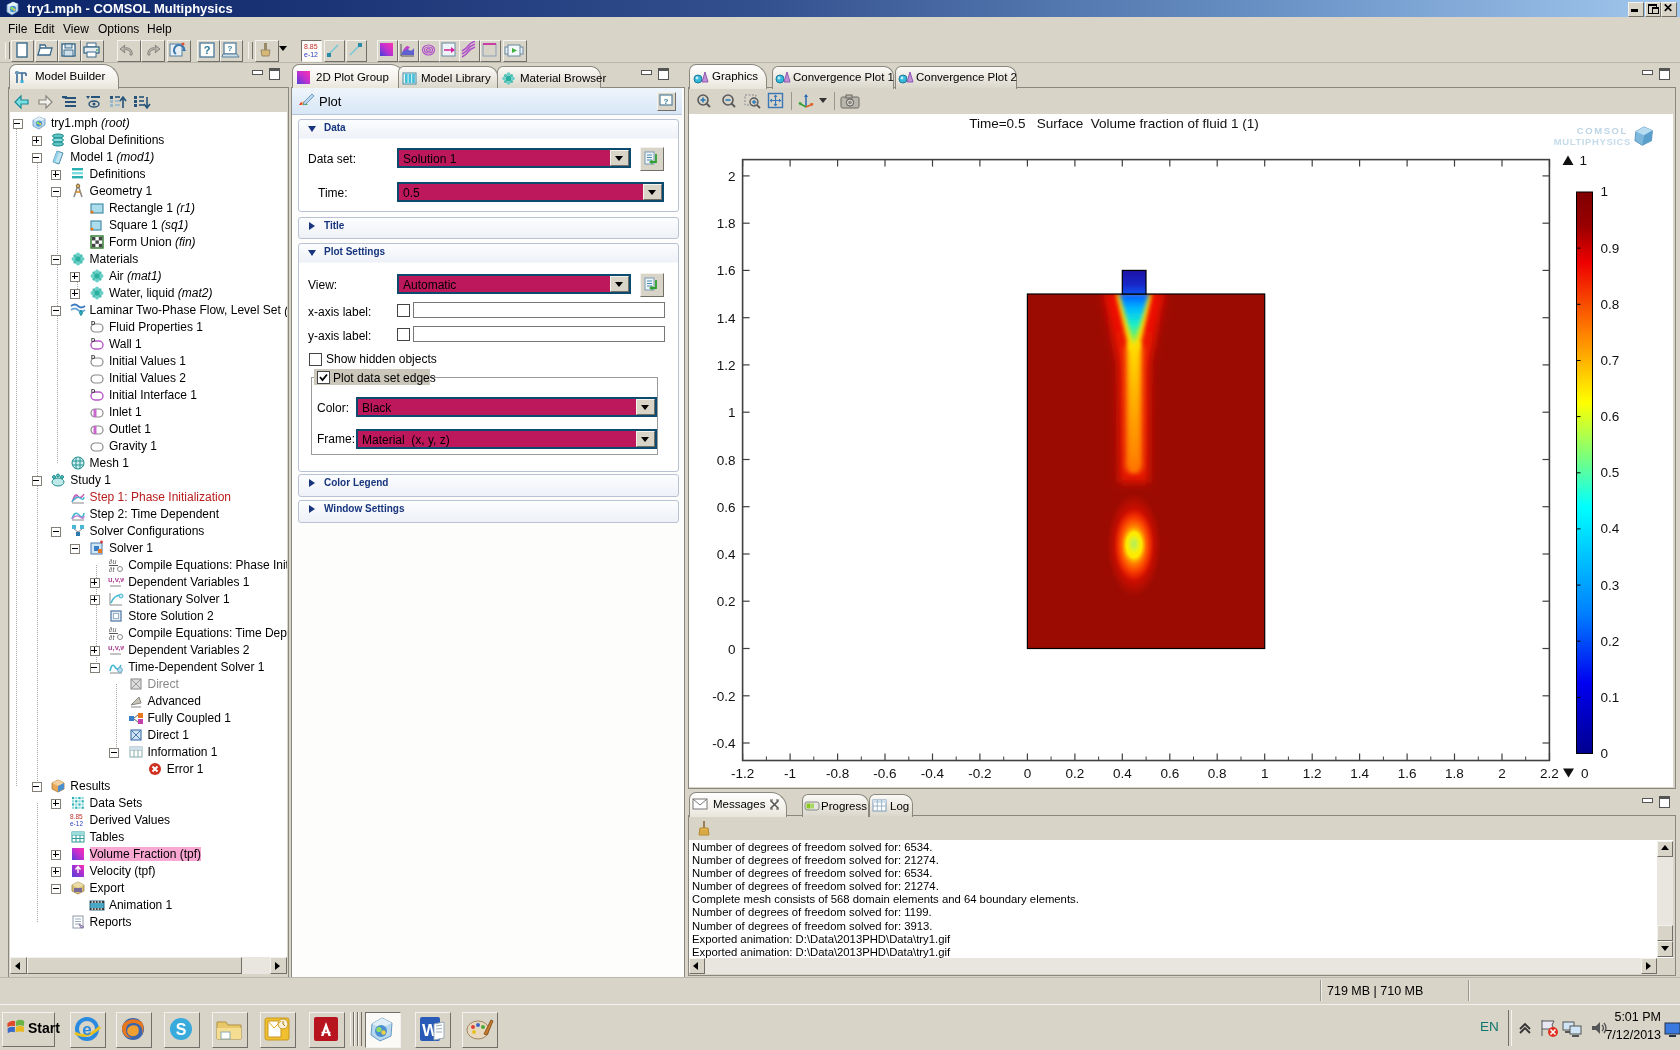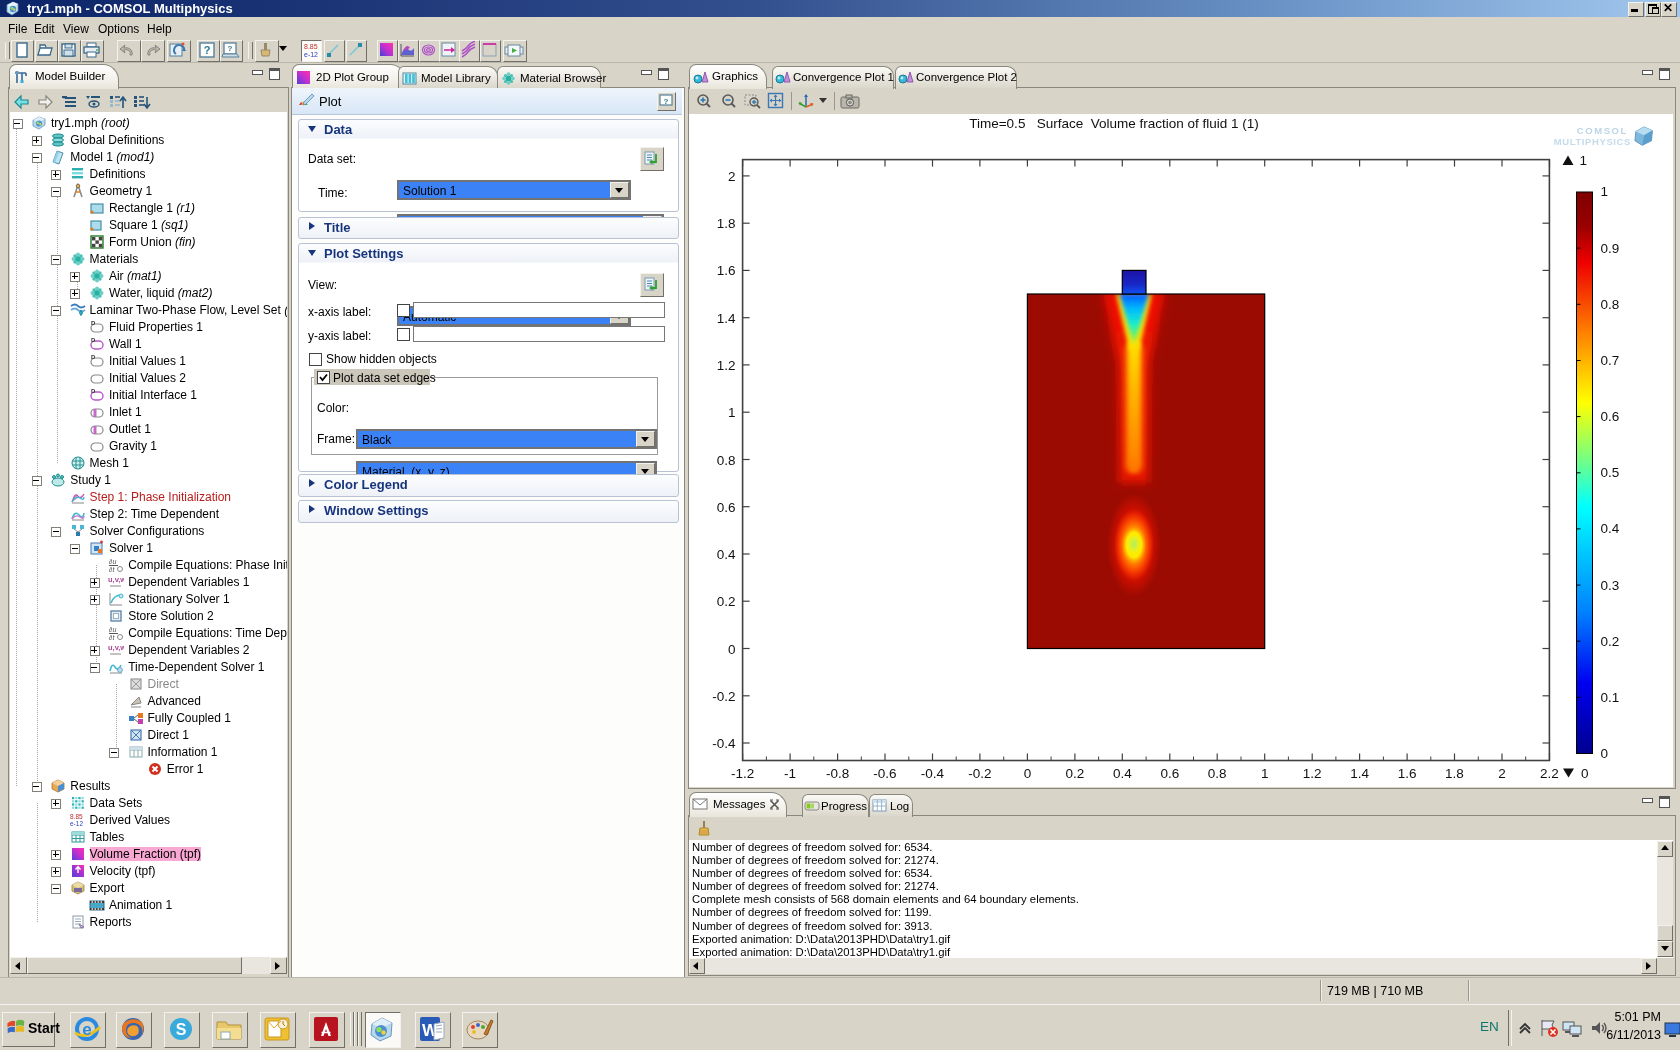--- a/index.html
+++ b/index.html
@@ -1,25 +1,25 @@
 <!DOCTYPE html>
 <html><head><meta charset="utf-8"><style>
 html,body{margin:0;padding:0;width:1680px;height:1050px;overflow:hidden;}
 body{font-family:"Liberation Sans",sans-serif;background:#d8d4c8;position:relative;}
 .abs{position:absolute;}
 .btn3d{background:#d8d4c8;border-top:1px solid #f4f2ec;border-left:1px solid #f4f2ec;border-right:1px solid #716f68;border-bottom:1px solid #716f68;}
 .sunk{border-top:1px solid #716f68;border-left:1px solid #716f68;border-right:1px solid #f4f2ec;border-bottom:1px solid #f4f2ec;}
 .tabsel{background:linear-gradient(#ffffff,#f3f1ea 60%,#e8e5db);border:1px solid #8a887e;border-bottom:none;border-radius:7px 16px 0 0;}
 .tabun{background:linear-gradient(#fbfaf6,#d9d5c9);border:1px solid #8a887e;border-bottom:none;border-radius:6px 10px 0 0;}
 .tabtxt{font-size:11.5px;color:#000;}
-.combo{background:#3b82f6;border:2px solid #737373;margin-top:32px;}
+.combo{background:#be185d;border:2px solid #0c4a6e;}
 .combotxt{position:absolute;left:4px;top:2px;font-size:12px;color:#000;}
 .cbarrowbtn{position:absolute;right:0px;top:0px;bottom:0px;width:17px;background:#d8d4c8;border-top:1px solid #f4f2ec;border-left:1px solid #f4f2ec;border-right:1px solid #716f68;border-bottom:1px solid #716f68;}
 .cbarrow{position:absolute;left:4px;top:5px;width:0;height:0;border-left:4.5px solid transparent;border-right:4.5px solid transparent;border-top:5px solid #000;}
-.seclabel{font-weight:bold;font-size:13px;color:#17357d;}
+.seclabel{font-weight:bold;font-size:10px;color:#17357d;}
 .formlabel{font-size:12px;color:#000;}
 .checkbox{background:#fff;border:1px solid #444;width:11px;height:11px;}
 .treetxt{font-size:12px;color:#000;white-space:nowrap;}
 .msgtxt{font-size:11.3px;color:#000;white-space:nowrap;}
 .dotv{width:1px;background-image:repeating-linear-gradient(to bottom,#a8a8a8 0 1px,transparent 1px 2px);}
 </style></head><body>
 
 <div class="abs" style="left:0;top:0;width:1680px;height:17px;background:linear-gradient(to right,#0c2569,#1c3576 20%,#33508e 45%,#6890c4 75%,#a2c8ee 100%);"></div>
 <svg class="abs" style="left:5px;top:1px" width="15" height="15" viewBox="0 0 15 15">
 <polygon points="2,4 8,1 13,3 13,10 7,14 2,11" fill="#cfe4f4" stroke="#6898c0" stroke-width="0.8"></polygon>
@@ -1230,16 +1230,16 @@
     <rect x="1" y="3" width="11" height="8" fill="#cfe4f4" stroke="#555"></rect>
     <rect x="3" y="12" width="7" height="2" fill="#555"></rect>
     <rect x="8" y="7" width="11" height="8" fill="#cfe4f4" stroke="#555"></rect>
     <rect x="10" y="16" width="7" height="2" fill="#555"></rect>
   </svg>
 <svg style="position:absolute;left:1590px;top:1019px" width="18" height="18" viewBox="0 0 18 18">
     <path d="M2 7 L6 7 L10 3 L10 15 L6 11 L2 11 Z" fill="#555"></path>
     <path d="M12 6 Q15 9 12 12 M14 4 Q18 9 14 14" fill="none" stroke="#555" stroke-width="1.4"></path>
   </svg>
 <div class="abs" style="left:1613px;top:1010px;width:48px;font-size:12.5px;color:#000;text-align:right;">5:01 PM</div>
-<div class="abs" style="left:1601px;top:1028px;width:60px;font-size:12.5px;color:#000;text-align:right;">6/11/2013</div>
+<div class="abs" style="left:1601px;top:1028px;width:60px;font-size:12.5px;color:#000;text-align:right;">7/12/2013</div>
 <svg style="position:absolute;left:1664px;top:1022px" width="18" height="16" viewBox="0 0 18 16">
     <rect x="1" y="1" width="15" height="11" fill="#3a7ae0" stroke="#234"></rect>
     <rect x="5" y="13" width="7" height="2" fill="#234"></rect>
   </svg>
 </body></html>

